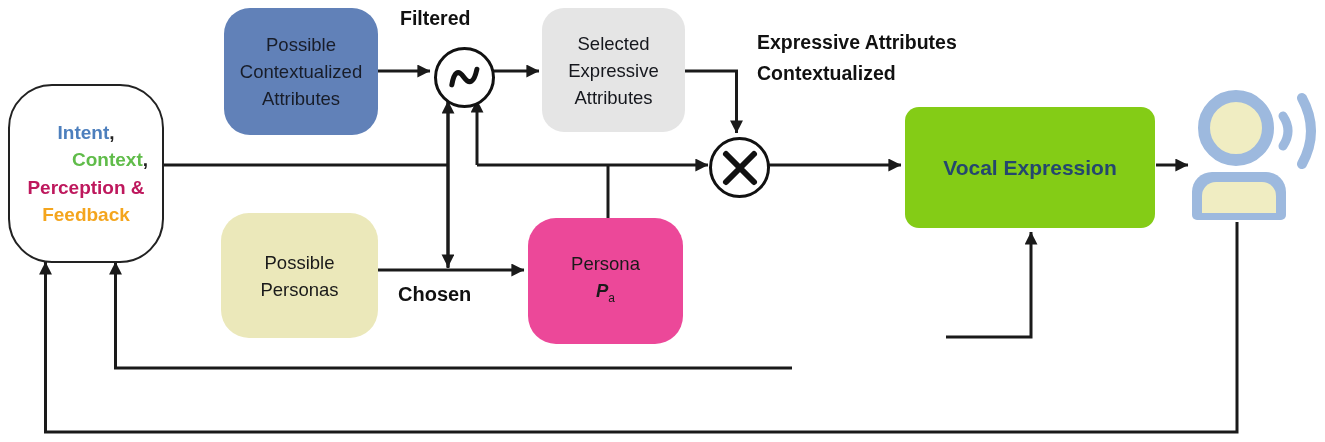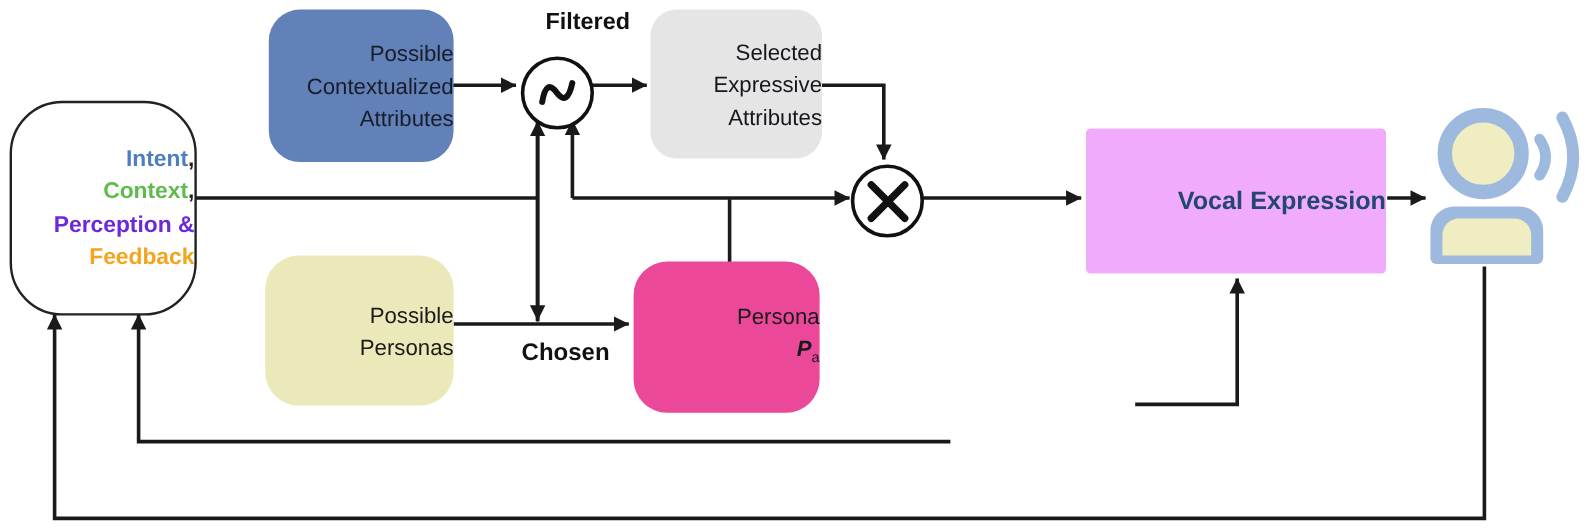--- a/index.html
+++ b/index.html
@@ -1,22 +1,22 @@
 <!DOCTYPE html>
 <html><head>
 <meta charset="utf-8">
 <style>
   html,body{margin:0;padding:0;background:#ffffff;}
   #canvas{position:relative;width:1325px;height:442px;background:#ffffff;overflow:hidden;
           font-family:"Liberation Sans", sans-serif;}
   #connectors{position:absolute;left:0;top:0;z-index:1;}
-  .node{position:absolute;z-index:2;display:flex;flex-direction:column;align-items:flex-end;
+  .node{position:absolute;z-index:2;display:flex;flex-direction:column;align-items:center;
         justify-content:center;text-align:center;}
   .node .bline{display:block;font-size:18.5px;line-height:27px;}
-  .label{position:absolute;z-index:3;font-weight:bold;color:#111111;text-align:right;}
+  .label{position:absolute;z-index:3;font-weight:bold;color:#111111;text-align:left;}
   .circle-sym{position:absolute;z-index:4;background:#ffffff;border-radius:50%;
               display:flex;align-items:center;justify-content:center;}
   .comma{color:#222222;}
   .iline{font-size:19px;font-weight:bold;line-height:27.5px;}
   sub{font-size:12px;}
   #person{position:absolute;z-index:3;}
 </style>
 </head>
 <body>
 
@@ -43,21 +43,21 @@
       <path d="M378 270 H524" marker-end="url(#ah)"></path>
       <path d="M946 337 H1031 V232" marker-end="url(#ah)"></path>
       <path d="M792 368 H115.5 V262" marker-end="url(#ah)"></path>
       <path d="M1237 222 V432 H45.5 V262" marker-end="url(#ah)"></path>
     </g>
   </svg>
 
   <div class="node" style="left: 8px; top: 84px; width: 152px; height: 175px; border-radius: 44px; border: 2px solid rgb(34, 34, 34); background: rgb(255, 255, 255);">
     <div class="iline"><span style="color: rgb(77, 127, 189);">Intent</span><span class="comma">,</span></div>
     <div class="iline"><span style="color: rgb(96, 188, 74); margin-left: 48px;">Context</span><span class="comma">,</span></div>
-    <div class="iline"><span style="color: #6d28d9;">Perception &amp;</span></div>
+    <div class="iline"><span style="color: #be185d;">Perception &amp;</span></div>
     <div class="iline"><span style="color: rgb(244, 165, 29);">Feedback</span></div>
   </div>
 
   <div class="node" style="left: 224px; top: 8px; width: 154px; height: 127px; border-radius: 26px; background: rgb(97, 129, 184); color: rgb(24, 29, 41);">
     <span class="bline">Possible</span>
     <span class="bline">Contextualized</span>
     <span class="bline">Attributes</span>
   </div>
 
   <div class="node" style="left: 542px; top: 8px; width: 143px; height: 124px; border-radius: 22px; background: #e5e5e5; color: rgb(21, 23, 29);">
@@ -70,38 +70,42 @@
     <span class="bline">Possible</span>
     <span class="bline">Personas</span>
   </div>
 
   <div class="node" style="left: 528px; top: 218px; width: 155px; height: 126px; border-radius: 28px; background: #ec4899; color: rgb(26, 26, 26);">
     <span class="bline">Persona</span>
     <span class="bline"><b><i>P</i></b><sub>a</sub></span>
   </div>
 
 
-  <div class="node" style="left: 905px; top: 107px; width: 250px; height: 121px; border-radius: 4px; font-weight: bold; font-size: 21px; background: #f0abfc; color: rgb(36, 71, 110);">
+  <div class="node" style="left: 905px; top: 107px; width: 250px; height: 121px; border-radius: 14px; font-weight: bold; font-size: 21px; background: #84cc16; color: rgb(36, 71, 110);">
     <span>Vocal Expression</span>
   </div>
 
   <div class="circle-sym" style="left:434px;top:47px;width:55px;height:55px;border:3px solid #111111;">
     <svg width="44" height="44" viewBox="-22 -22 44 44">
       <path d="M-14,5 Q-8,-14 -1,-1 Q6,12 13,-7" stroke="#111111" stroke-width="5" fill="none" stroke-linecap="round" transform="rotate(-8)"></path>
     </svg>
   </div>
 
   <div class="circle-sym" style="left:709px;top:137px;width:55px;height:55px;border:3.5px solid #111111;">
     <svg width="44" height="44" viewBox="-22 -22 44 44">
       <path d="M-14,-14 L14,14 M14,-14 L-14,14" stroke="#111111" stroke-width="6" fill="none" stroke-linecap="round"></path>
     </svg>
   </div>
 
   <div class="label" style="left:400px;top:7px;width:125px;font-size:19.5px;">Filtered</div>
   <div class="label" style="left:398px;top:283px;width:110px;font-size:20px;">Chosen</div>
+  <div class="label" style="left:757px;top:27px;width:228px;font-size:19.5px;line-height:31px;">
+    <span>Expressive Attributes</span><br>
+    <span>Contextualized</span>
+  </div>
 
   <div id="person" style="left:1190px;top:88px;width:132px;height:140px;">
     <div style="position:absolute;left:8px;top:2px;width:52px;height:52px;border:12px solid #9db9de;border-radius:50%;background:#f0edc2;"></div>
     <svg style="position:absolute;left:86px;top:0;" width="46" height="86" viewBox="0 0 46 86">
       <path d="M7,28 Q17,43 7,58" stroke="#9db9de" stroke-width="9" fill="none" stroke-linecap="round"></path>
       <path d="M26,10 Q44,43 26,76" stroke="#9db9de" stroke-width="10" fill="none" stroke-linecap="round"></path>
     </svg>
     <div style="position:absolute;left:2px;top:84px;width:94px;height:48px;background:#9db9de;border-radius:20px 20px 5px 5px;">
       <div style="position:absolute;left:10px;right:10px;top:10px;bottom:7px;background:#f0edc2;border-radius:14px 14px 0 0;"></div>
     </div>

